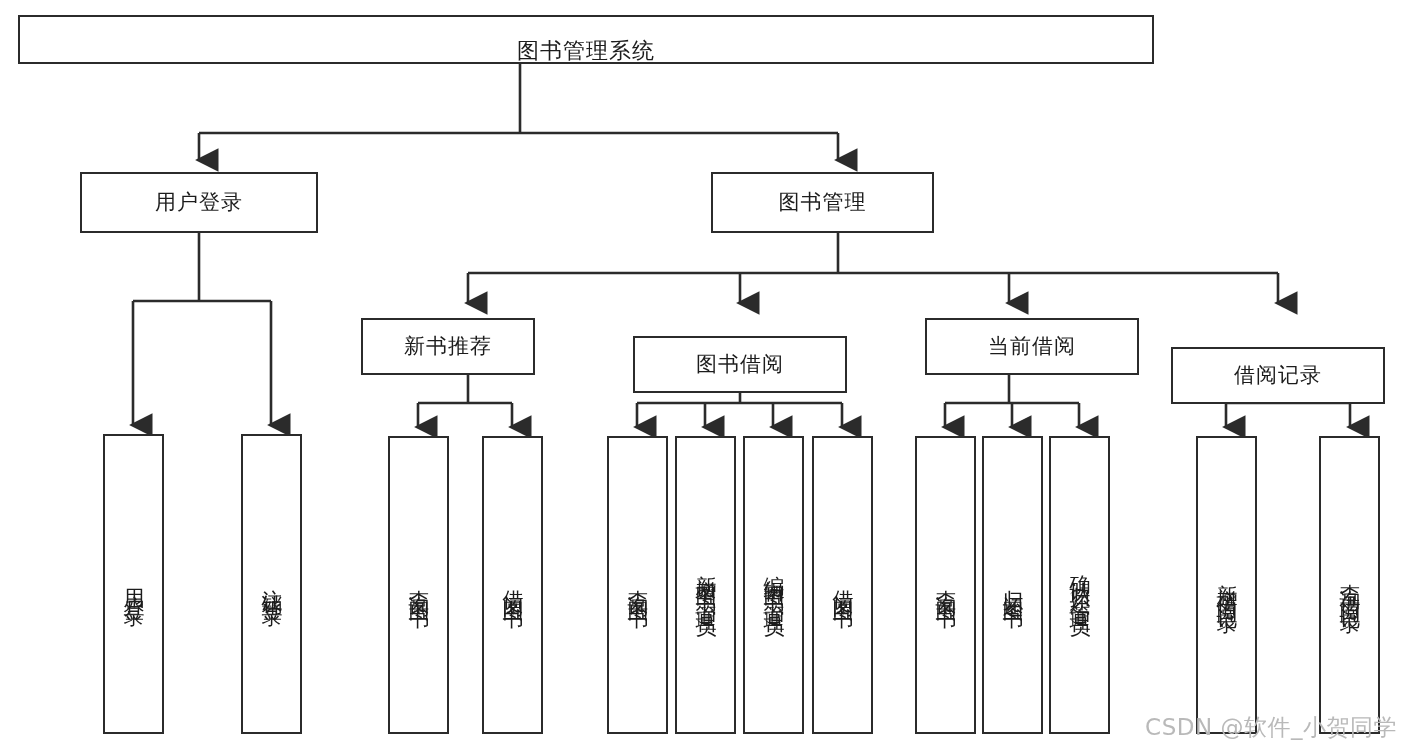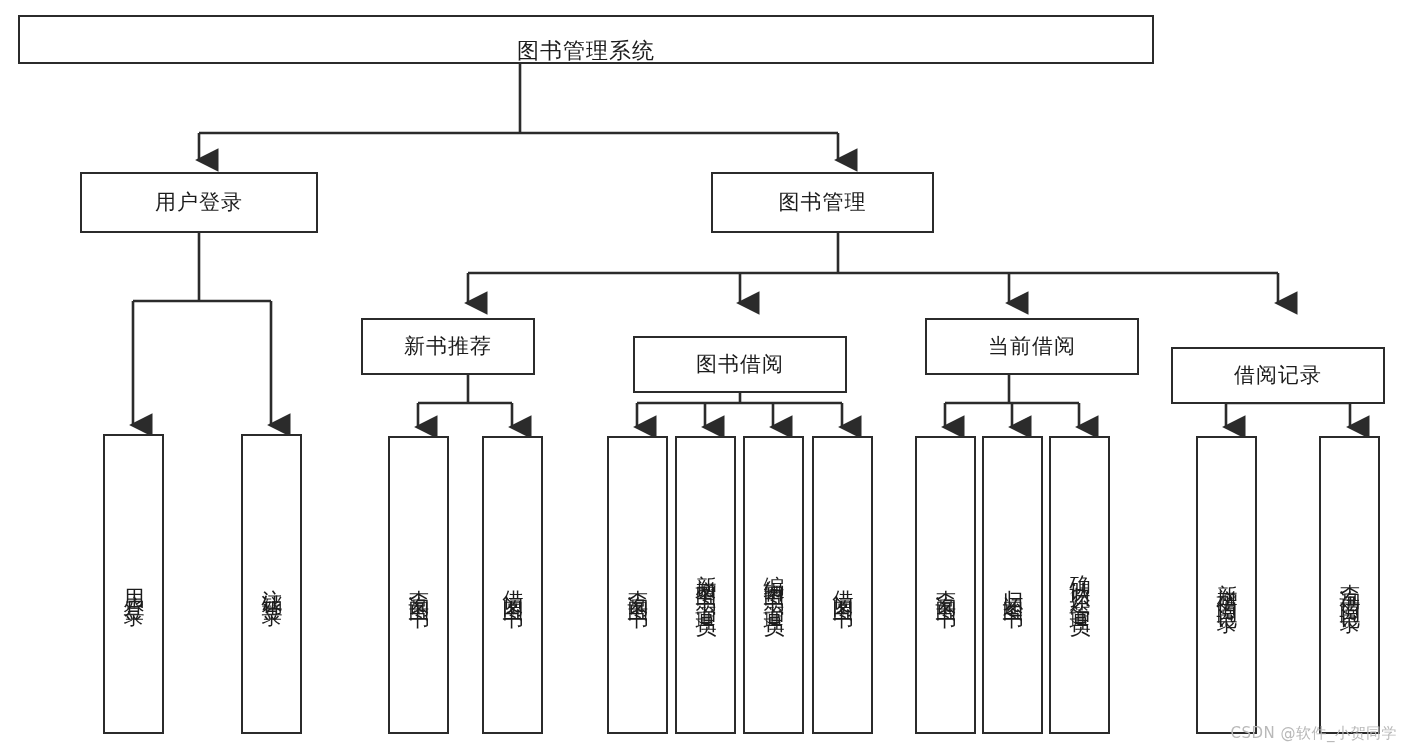--- a/index.html
+++ b/index.html
@@ -47,21 +47,21 @@
     line-height:1.0;
     letter-spacing:6px;
     white-space:nowrap;
     max-height:282px;
   }
 
   .watermark{
     position:absolute;
     right:8px;
     bottom:4px;
-    font-size:15px;
+    font-size:23px;
     color:#b9b9b9;
     white-space:nowrap;
     letter-spacing:0.5px;
   }
 </style>
 </head>
 <body>
 
 <div id="canvas">
 

